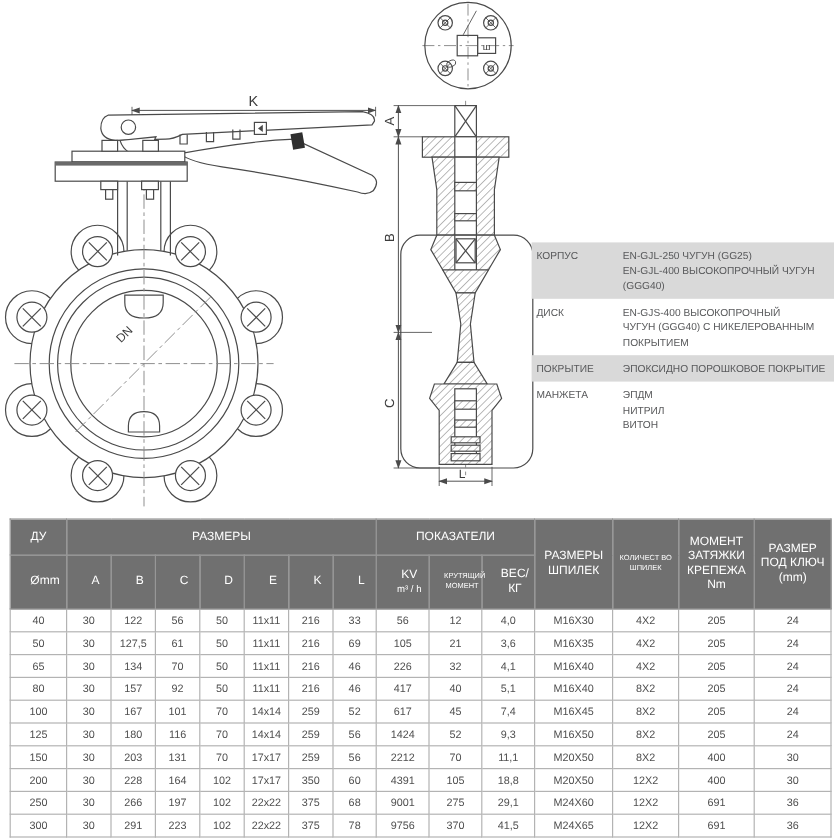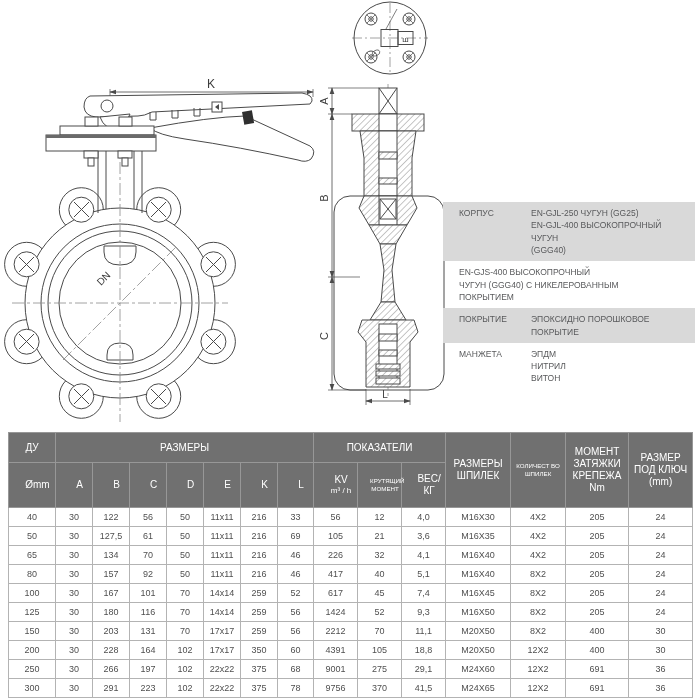--- a/index.html
+++ b/index.html
@@ -3,21 +3,21 @@
 <meta charset="utf-8">
 <style>
   html,body{margin:0;padding:0;background:#fff;}
   .page{position:relative;width:700px;height:700px;background:#ffffff;overflow:hidden;
         font-family:"Liberation Sans", sans-serif;}
   
   .drawing{position:absolute;left:0;top:0;}
   
   .materials{position:absolute;left:443px;top:202px;width:252px;}
   .materials h2{margin:0 0 11px 0;font-size:15.5px;font-weight:bold;color:#555557;letter-spacing:.2px;}
-  .mat-row{display:flex;padding:5px 16px;font-size:8.5px;color:#58595b;line-height:1.45;justify-content:center;}
+  .mat-row{display:flex;padding:5px 4px;font-size:8.5px;color:#58595b;line-height:1.45;justify-content:center;}
   .mat-row.shaded{background:#d9d9d9;}
   .mat-label{width:72px;flex:none;}
   .mat-value{flex:1;white-space:pre-line;}
   
   .spec{position:absolute;left:8px;top:432px;width:684px;}
   table{border-collapse:collapse;table-layout:fixed;width:684px;}
   th{background:#707070;color:#ffffff;font-weight:normal;border:1px solid #979797;
      font-size:10px;padding:1px;text-align:center;vertical-align:middle;line-height:1.2;}
   tr.h1 th{height:27px;}
   tr.h2 th{height:42px;padding-left:12px;}
@@ -245,20 +245,21 @@
 
   <div class="materials">
     <div>
         <div class="mat-row shaded">
           <div class="mat-label">КОРПУС</div>
           <div class="mat-value">EN-GJL-250 ЧУГУН (GG25)
 EN-GJL-400 ВЫСОКОПРОЧНЫЙ ЧУГУН
 (GGG40)</div>
         </div>
         <div class="mat-row">
+          <div class="mat-label">ДИСК</div>
           <div class="mat-value">EN-GJS-400 ВЫСОКОПРОЧНЫЙ
 ЧУГУН (GGG40) С НИКЕЛЕРОВАННЫМ
 ПОКРЫТИЕМ</div>
         </div>
         <div class="mat-row shaded">
           <div class="mat-label">ПОКРЫТИЕ</div>
           <div class="mat-value">ЭПОКСИДНО ПОРОШКОВОЕ ПОКРЫТИЕ</div>
         </div>
         <div class="mat-row">
           <div class="mat-label">МАНЖЕТА</div>

